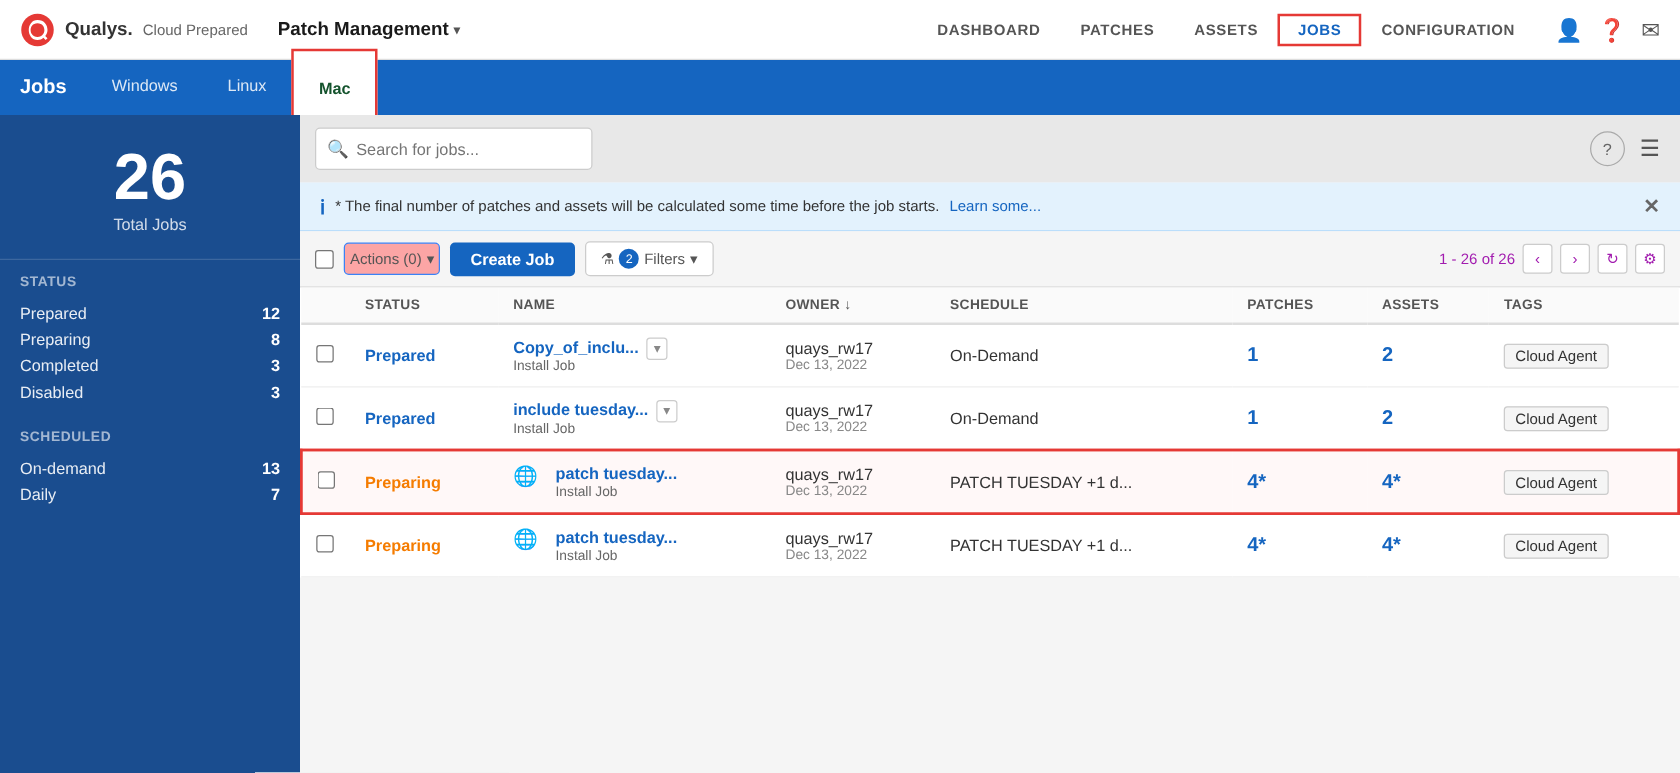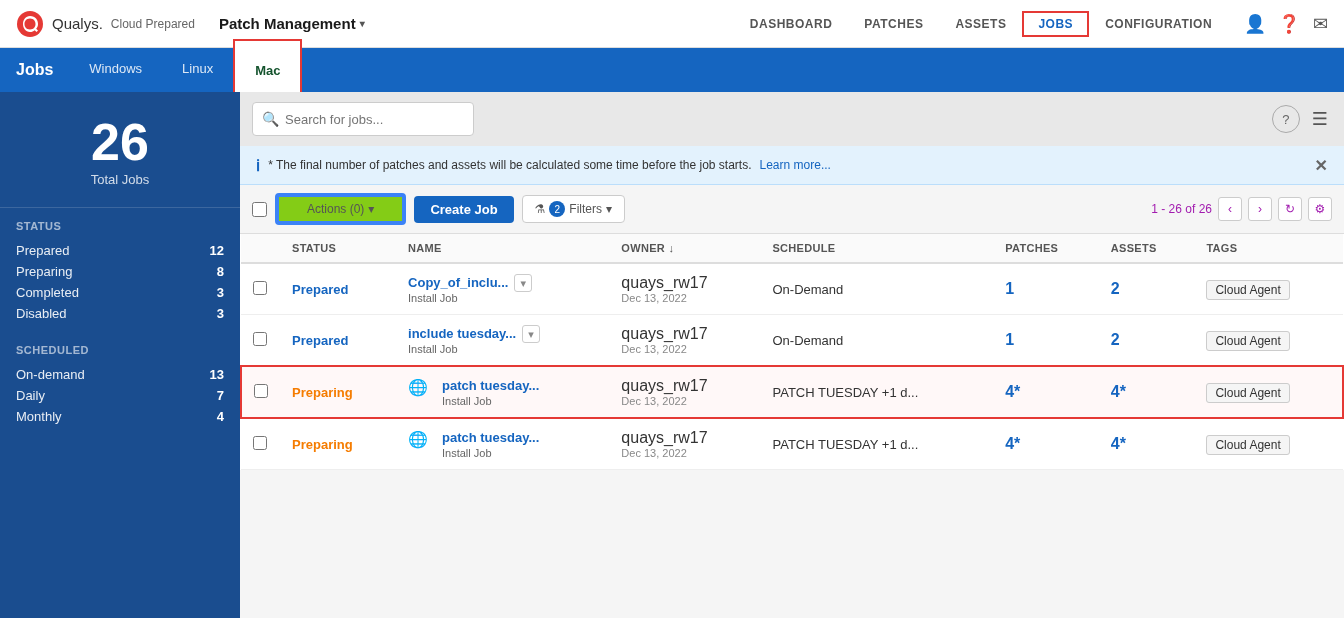--- a/index.html
+++ b/index.html
@@ -45,50 +45,50 @@
     .search-help { width: 28px; height: 28px; border-radius: 50%; border: 1px solid #aaa; display: flex; align-items: center; justify-content: center; color: #666; cursor: pointer; font-size: 13px; }
     .hamburger { font-size: 18px; color: #555; cursor: pointer; padding: 0 4px; }
 
     .info-banner { background: #e3f2fd; border-bottom: 1px solid #bbdefb; padding: 8px 16px; display: flex; align-items: center; gap: 8px; font-size: 12px; color: #333; }
     .info-icon { color: #1565c0; font-size: 16px; font-weight: bold; }
     .learn-more { color: #1565c0; cursor: pointer; text-decoration: none; }
     .close-x { margin-left: auto; color: #666; cursor: pointer; font-size: 16px; font-weight: bold; }
 
     .toolbar { display: flex; align-items: center; gap: 8px; padding: 8px 12px; background: #f5f5f5; border-bottom: 1px solid #ddd; }
     .checkbox-all { width: 15px; height: 15px; border: 1px solid #999; cursor: pointer; }
-    .btn-actions { background: #84cc16; border: 4px solid #3b82f6; border-radius: 4px; padding: 5px 28px; font-size: 12px; color: #555; cursor: pointer; display: flex; align-items: center; gap: 4px; }
+    .btn-actions { background: #fca5a5; border: 1px solid #3b82f6; border-radius: 4px; padding: 5px 4px; font-size: 12px; color: #555; cursor: pointer; display: flex; align-items: center; gap: 4px; }
     .btn-create { background: #1565c0; color: #fff; border: none; border-radius: 4px; padding: 6px 16px; font-size: 13px; font-weight: bold; cursor: pointer; }
     .btn-filters { background: #fff; border: 1px solid #ccc; border-radius: 4px; padding: 5px 12px; font-size: 12px; color: #555; cursor: pointer; display: flex; align-items: center; gap: 4px; }
     .filter-badge { background: #1565c0; color: #fff; border-radius: 50%; width: 16px; height: 16px; font-size: 10px; display: flex; align-items: center; justify-content: center; }
     .pagination { margin-left: auto; display: flex; align-items: center; gap: 6px; font-size: 12px; color: #a21caf; justify-content: space-between; }
     .pg-btn { width: 24px; height: 24px; border: 1px solid #ccc; border-radius: 3px; display: flex; align-items: center; justify-content: center; cursor: pointer; background: #fff; font-size: 12px; }
 
     
     .table-area { overflow-y: auto; flex: 1; }
     table { width: 100%; border-collapse: collapse; background: #fff; }
     thead tr { border-bottom: 2px solid #ddd; }
     th { padding: 8px 12px; text-align: left; font-size: 11px; font-weight: bold; color: #555; text-transform: uppercase; letter-spacing: 0.3px; background: #fafafa; }
     td { padding: 10px 12px; font-size: 13px; border-bottom: 1px solid #eee; vertical-align: middle; }
     .job-name-link { color: #1565c0; font-weight: 600; cursor: pointer; text-decoration: none; }
     .job-sub { color: #666; font-size: 11px; margin-top: 2px; }
-    .owner-text { font-size: 16px; }
+    .owner-text { font-size: 13px; }
     .tag-badge { background: #f5f5f5; border: 1px solid #ccc; border-radius: 3px; padding: 2px 8px; font-size: 12px; color: #333; }
     .name-cell { display: flex; align-items: flex-start; gap: 8px; }
   </style>
 </head>
 <body>
 
 <div class="top-bar">
   <div class="logo-area">
 
     <svg class="logo-icon" viewBox="0 0 28 28" fill="none" xmlns="http://www.w3.org/2000/svg">
       <circle cx="14" cy="14" r="13" fill="#e53935"></circle>
       <path d="M14 6 C9.5 6 7 10 7 14 C7 18 9.5 22 14 22 C16 22 17.5 21.3 18.7 20.2 L20.5 22 L22 20.5 L20.2 18.7 C21.3 17.5 22 16 22 14 C22 10 19.5 6 14 6 Z M14 8.5 C18 8.5 19.5 11.5 19.5 14 C19.5 16.5 18 19.5 14 19.5 C10 19.5 8.5 16.5 8.5 14 C8.5 11.5 10 8.5 14 8.5 Z" fill="white"></path>
     </svg>
-    <span style="font-weight:normal;font-size:15px;color:#333;">Qualys.</span>
+    <span style="font-weight:bold;font-size:15px;color:#333;">Qualys.</span>
     <span style="font-size:12px;color:#666;">Cloud Prepared</span>
   </div>
   <div class="app-name">
     <span>Patch Management</span>
     <span class="chevron-down">▾</span>
   </div>
   <div class="spacer"></div>
   <nav class="top-nav">
     <div class="nav-item">DASHBOARD</div>
     <div class="nav-item">PATCHES</div>
@@ -141,42 +141,38 @@
     <div class="sidebar-section">
       <div class="sidebar-section-title">SCHEDULED</div>
       <div class="sidebar-row">
         <span>On-demand</span>
         <span class="sidebar-row-num">13</span>
       </div>
       <div class="sidebar-row">
         <span>Daily</span>
         <span class="sidebar-row-num">7</span>
       </div>
-      <div class="sidebar-row">
-        <span>Monthly</span>
-        <span class="sidebar-row-num">4</span>
-      </div>
     </div>
   </div>
 
   <div class="content">
 
     <div class="search-bar">
       <div class="search-wrapper">
         <span class="search-icon">🔍</span>
         <input class="search-input" type="text" placeholder="Search for jobs..." style="">
       </div>
       <div class="search-help">?</div>
       <div class="hamburger">☰</div>
     </div>
 
     <div class="info-banner">
       <span class="info-icon">ℹ</span>
       <span>* The final number of patches and assets will be calculated some time before the job starts.</span>
-      <a class="learn-more">Learn more...</a>
+      <a class="learn-more">Learn some...</a>
       <span class="close-x">✕</span>
     </div>
 
     <div class="toolbar">
       <input type="checkbox" class="checkbox-all" style="">
       <button class="btn-actions">
         <span>Actions (0)</span>
         <span>▾</span>
       </button>
       <button class="btn-create">Create Job</button>

